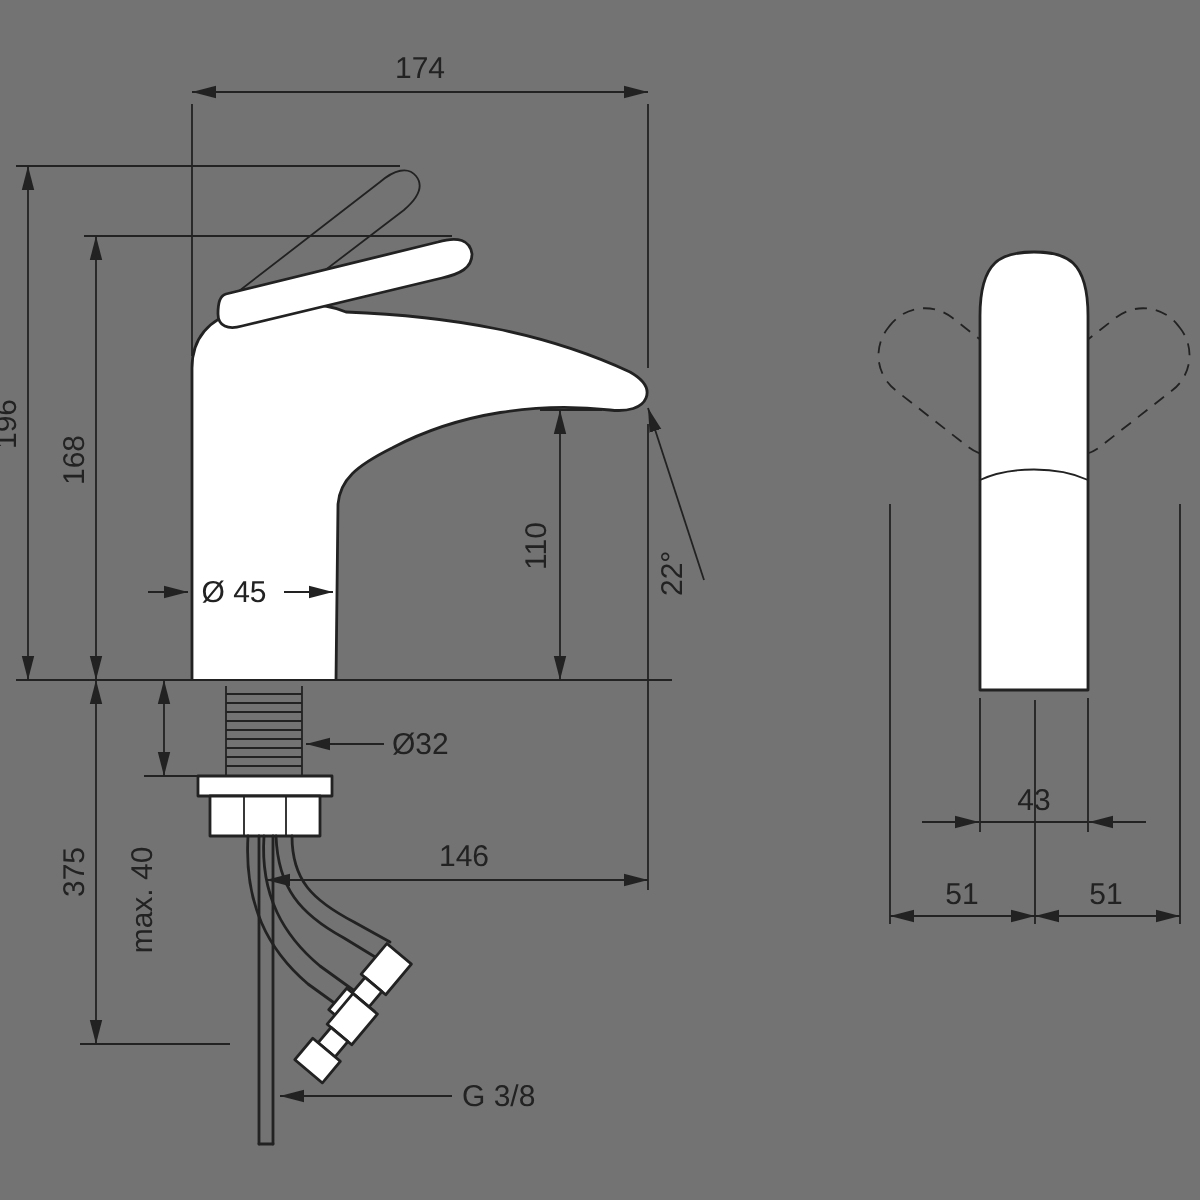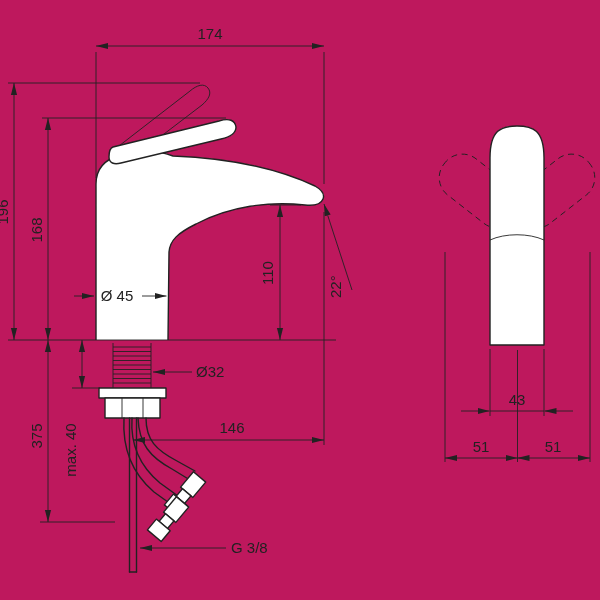--- a/index.html
+++ b/index.html
@@ -1,16 +1,16 @@
 <!DOCTYPE html>
 <html><head>
 <meta charset="utf-8">
 <style>
   html,body{margin:0;padding:0;background:#fff;}
-  .canvas{width:600px;height:600px;background:#be185d;position:relative;overflow:hidden;}
+  .canvas{width:600px;height:600px;background:#737373;position:relative;overflow:hidden;}
   svg{display:block;}
   .s{stroke:#222;stroke-width:1.4;fill:none;stroke-linecap:round;stroke-linejoin:round;}
   .sf{stroke:#222;stroke-width:1.4;fill:#fff;stroke-linejoin:round;}
   .t{stroke:#222;stroke-width:0.9;fill:none;stroke-linecap:butt;}
   .d{stroke-dasharray:6 4.5;}
   text{font-family:"Liberation Sans","DejaVu Sans",sans-serif;font-size:15px;fill:#222;}
   marker path{fill:#222;stroke:none;}
 </style>
 </head>
 <body>

